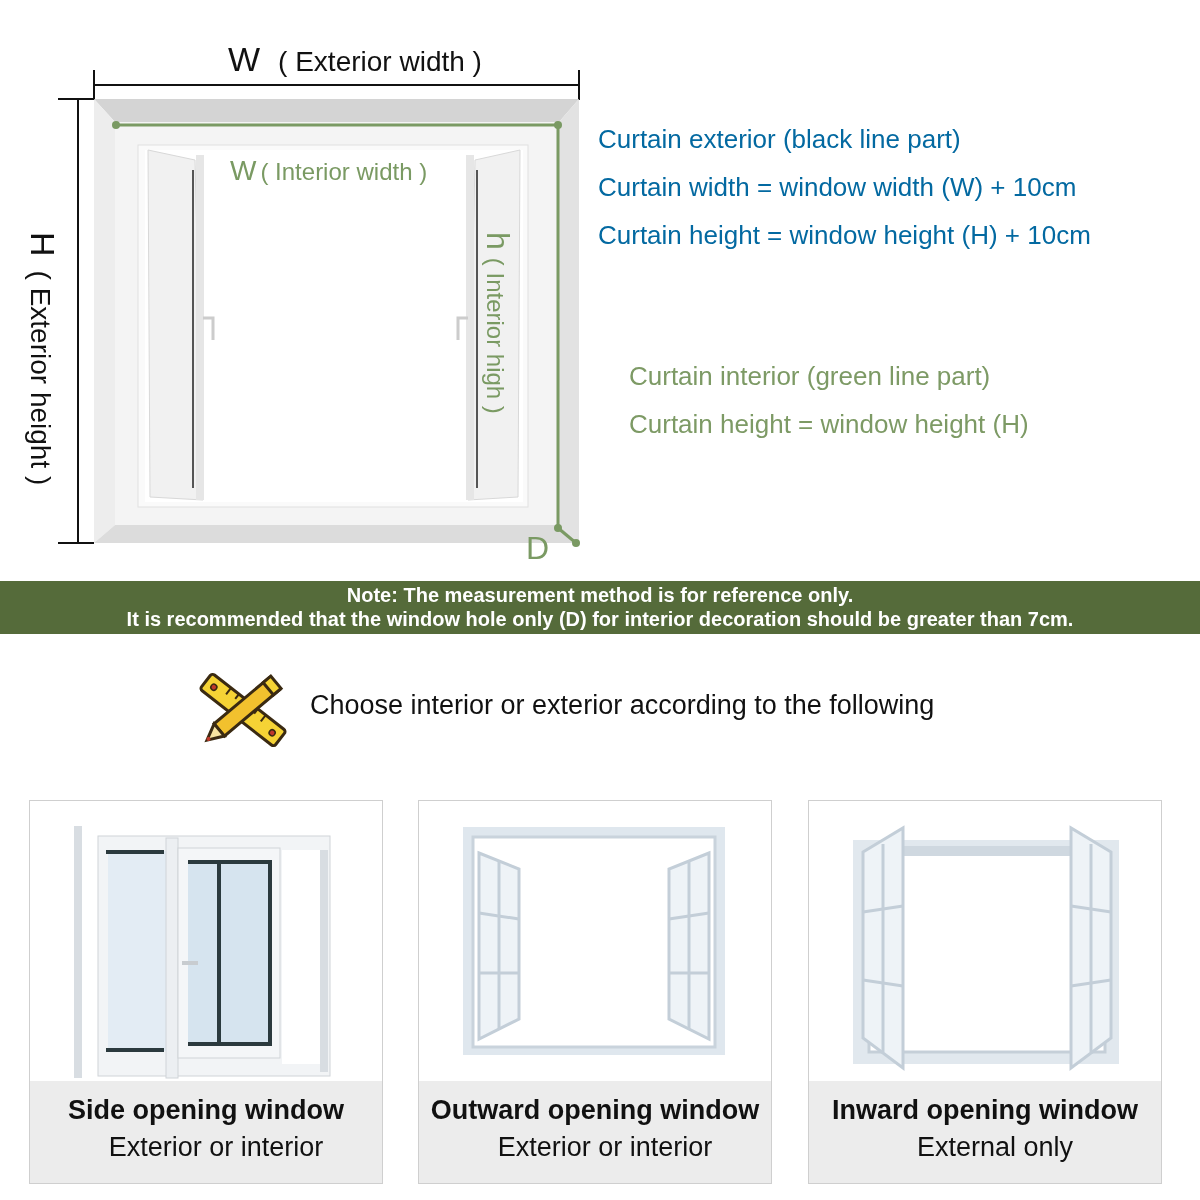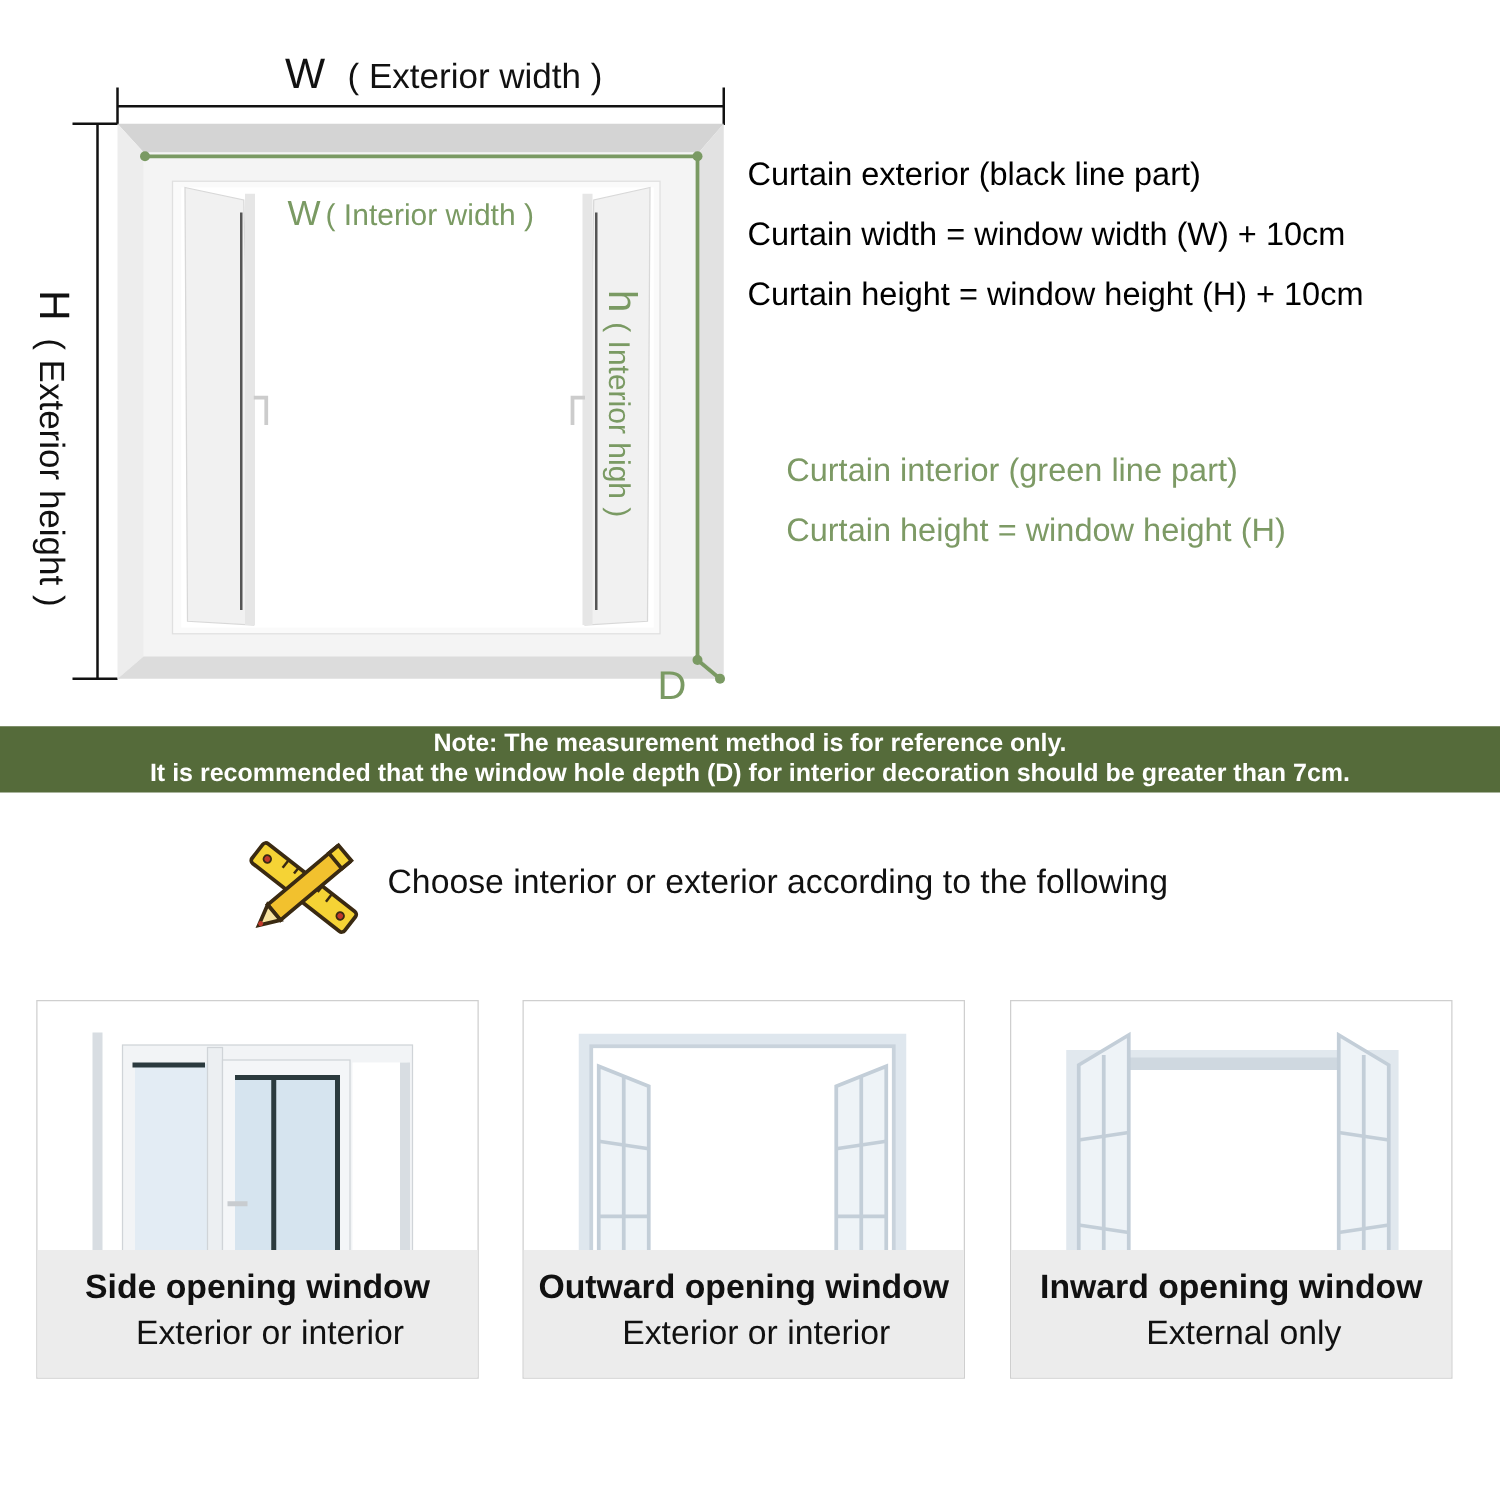--- a/index.html
+++ b/index.html
@@ -2,25 +2,25 @@
 <html><head>
 <meta charset="utf-8">
 <style>
   html, body { margin:0; padding:0; background:#fff; }
   body { width:1200px; height:1200px; position:relative; overflow:hidden; font-family:"Liberation Sans", "DejaVu Sans", sans-serif; color:#111; }
   .abs { position:absolute; }
   .dim-text { font-size:28px; color:#111; white-space:nowrap; }
   .dim-text .big { font-size:34px; font-weight:400; margin-right:18px; }
   .green { color:#7a9a63; }
   .rule-line { font-size:26px; white-space:nowrap; line-height:48px; }
-  .rule-black { color:#000000; }
+  .rule-black { color:#0369a1; }
   .rule-green { color:#7d9a65; }
   .banner { left:0; top:581px; width:1200px; height:53px; background:#556b3a; color:#fff; text-align:center; font-size:20px; font-weight:bold; line-height:24px; padding-top:2px; box-sizing:border-box; }
   .choose { left:310px; top:690px; font-size:27px; white-space:nowrap; }
-  .card { position:absolute; top:800px; width:354px; height:303px; border:1px solid #cfcfcf; background:#fff; box-sizing:border-box; }
+  .card { position:absolute; top:800px; width:354px; height:384px; border:1px solid #cfcfcf; background:#fff; box-sizing:border-box; }
   .card .caption { position:absolute; left:0; right:0; bottom:0; height:102px; background:#ececec; text-align:center; }
   .card .cap-title { font-size:27px; font-weight:bold; margin-top:14px; white-space:nowrap; }
   .card .cap-sub { font-size:27px; margin-top:6px; white-space:nowrap;margin-left:20px; }
   .vtext { transform-origin: left top; white-space:nowrap; }
 </style>
 </head>
 <body>
 
 <svg class="abs" style="left:0;top:0" width="600" height="580" viewBox="0 0 600 580">
 
@@ -85,21 +85,21 @@
   <div class="rule-line rule-black">Curtain height = window height (H) + 10cm</div>
 </div>
 
 <div class="abs" style="left:629px;top:352px;">
   <div class="rule-line rule-green">Curtain interior (green line part)</div>
   <div class="rule-line rule-green">Curtain height = window height (H)</div>
 </div>
 
 <div class="abs banner">
   <div>Note: The measurement method is for reference only.</div>
-  <div>It is recommended that the window hole depth (D) for interior decoration should be greater than 7cm.</div>
+  <div>It is recommended that the window hole only (D) for interior decoration should be greater than 7cm.</div>
 </div>
 
 <svg class="abs" style="left:192px;top:668px" width="102" height="84" viewBox="0 0 102 84">
 
   <g transform="rotate(38 51 42)">
     <rect x="4" y="32" width="94" height="20" rx="3" fill="#f5d335" stroke="#3a2a12" stroke-width="3"></rect>
     <circle cx="14" cy="42" r="3" fill="#c0392b" stroke="#3a2a12" stroke-width="1.5"></circle>
     <circle cx="88" cy="42" r="3" fill="#c0392b" stroke="#3a2a12" stroke-width="1.5"></circle>
     <line x1="28" y1="32" x2="28" y2="40" stroke="#3a2a12" stroke-width="2"></line>
     <line x1="38" y1="32" x2="38" y2="38" stroke="#3a2a12" stroke-width="2"></line>

